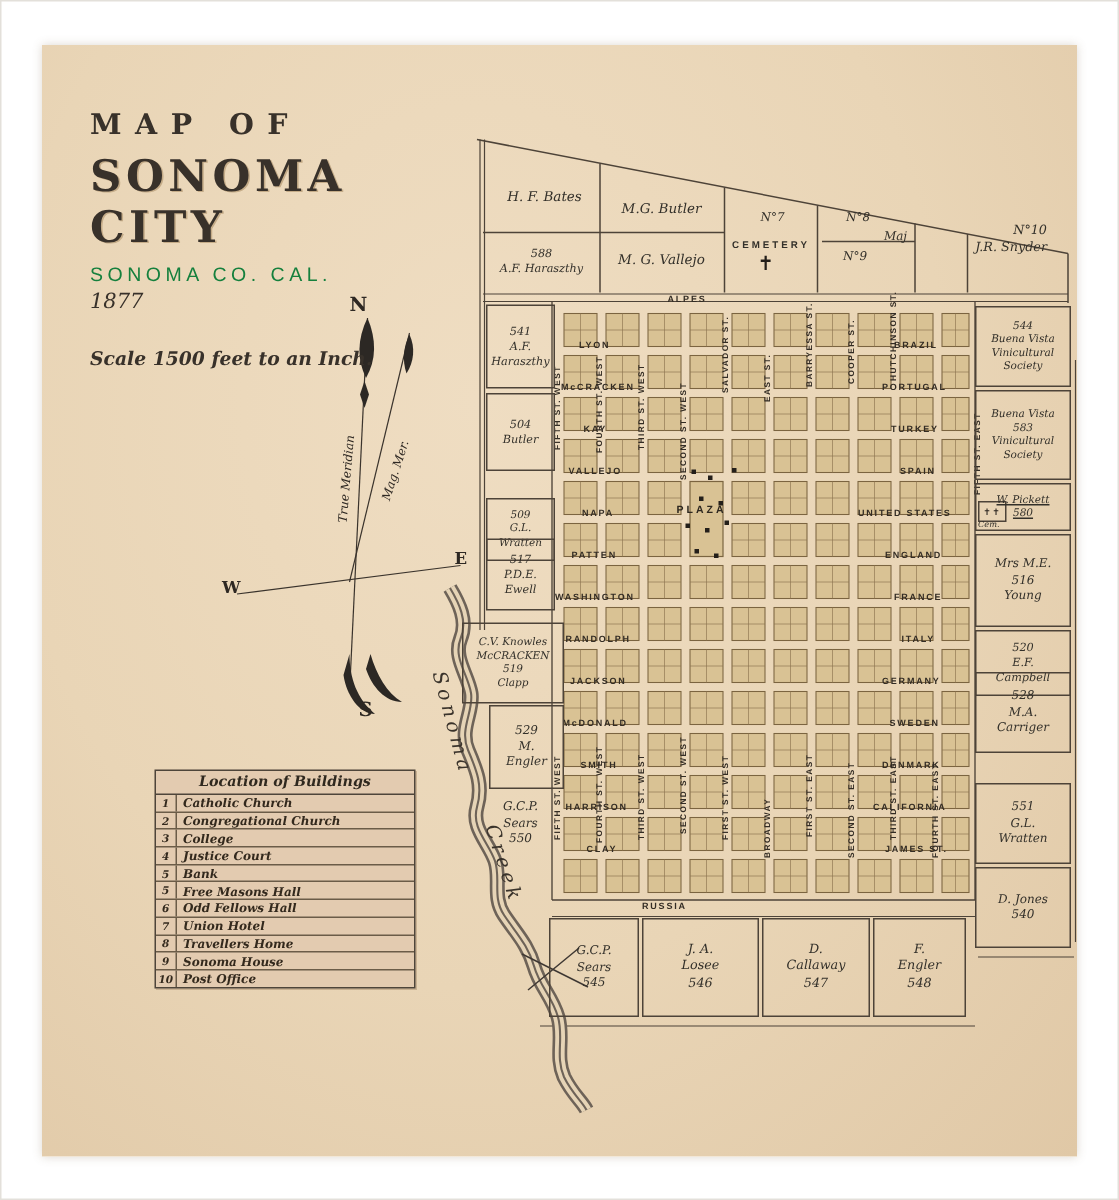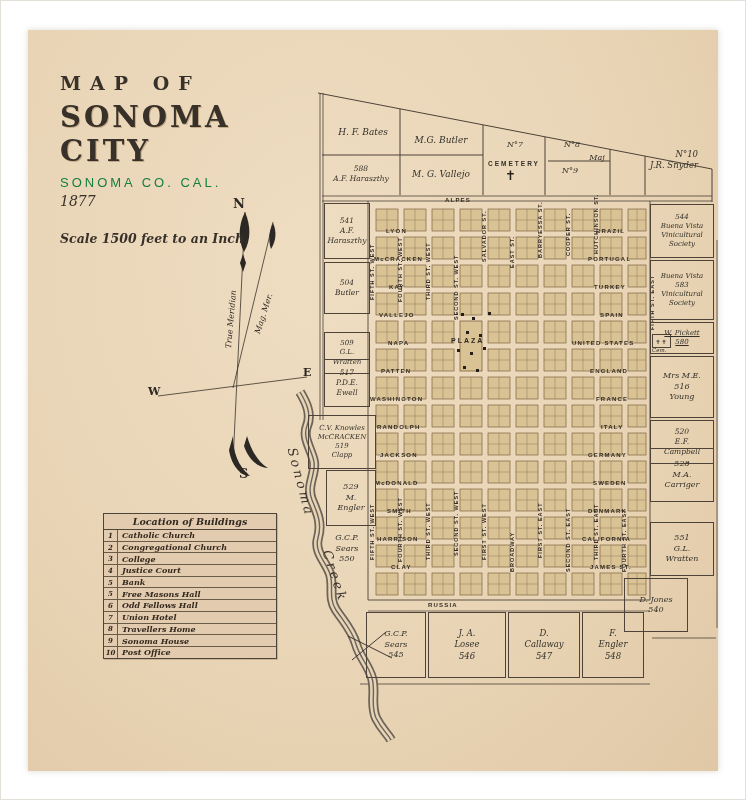--- a/index.html
+++ b/index.html
@@ -600,21 +600,21 @@
     <div class="parcel boxed" style="left: 650px; top: 448px; width: 62px; height: 52px; font-size: 8px;">
       <div class="pl">528</div>
       <div class="pl">M.A.</div>
       <div class="pl">Carriger</div>
     </div>
     <div class="parcel boxed" style="left: 650px; top: 522px; width: 62px; height: 52px; font-size: 8px;">
       <div class="pl">551</div>
       <div class="pl">G.L.</div>
       <div class="pl">Wratten</div>
     </div>
-    <div class="parcel boxed" style="left: 624px; top: 578px; width: 62px; height: 52px; font-size: 8px;">
+    <div class="parcel boxed" style="left: 650px; top: 578px; width: 62px; height: 52px; font-size: 8px;">
       <div class="pl">D. Jones</div>
       <div class="pl">540</div>
     </div>
     <div class="parcel boxed" style="left: 366px; top: 612px; width: 58px; height: 64px; font-size: 8px;">
       <div class="pl">G.C.P.</div>
       <div class="pl">Sears</div>
       <div class="pl">545</div>
     </div>
     <div class="parcel boxed" style="left: 428px; top: 612px; width: 76px; height: 64px; font-size: 8.5px;">
       <div class="pl">J. A.</div>

